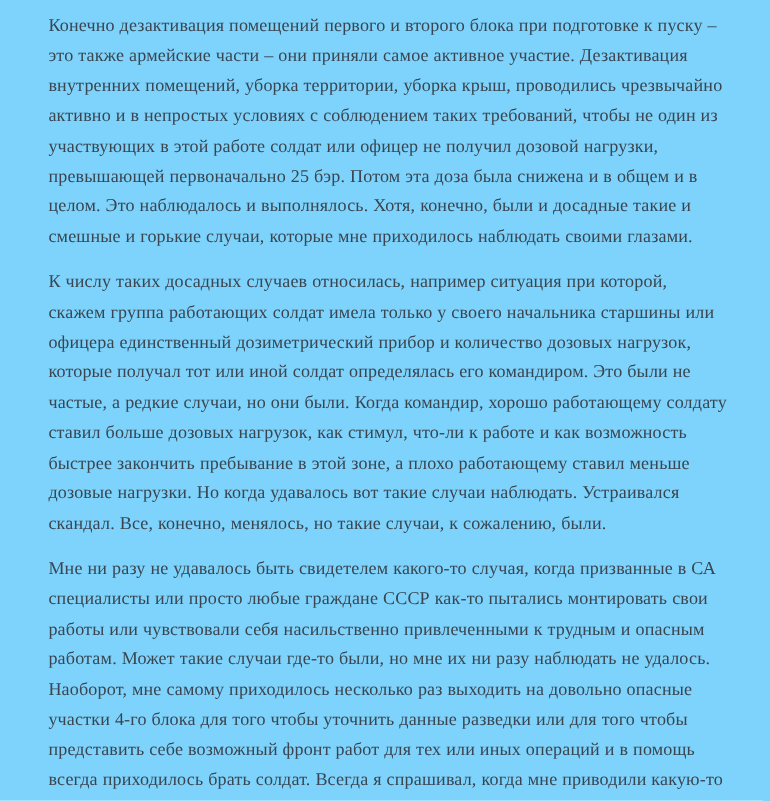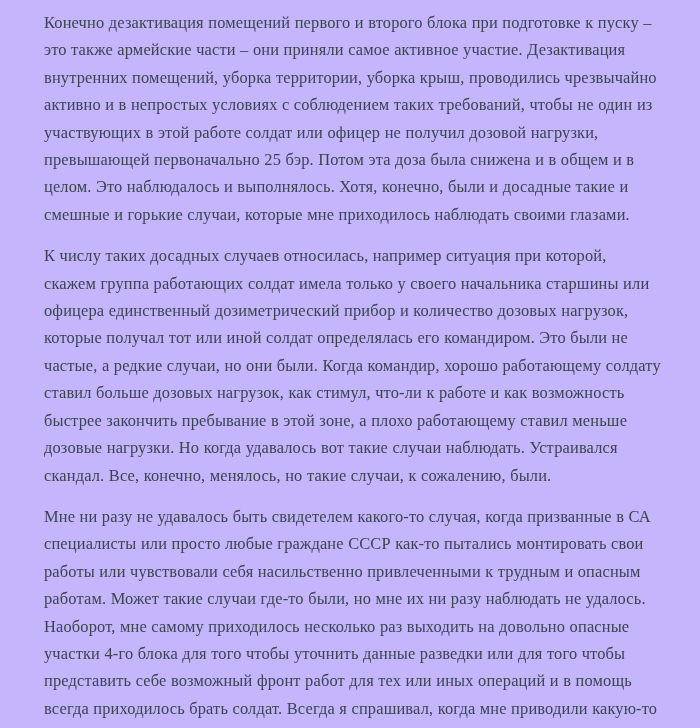--- a/index.html
+++ b/index.html
@@ -11,21 +11,21 @@
   body {
     width: 700px;
     height: 728px;
     overflow: hidden;
     font-family: "Liberation Serif", "DejaVu Serif", serif;
   }
   #document-page {
     box-sizing: border-box;
     width: 700px;
     height: 728px;
-    background: #c4b5fd;
+    background: #7dd3fc;
     padding: 9px 38px 0 44px;
   }
   .article-body {
     width: 618px;
   }
   .paragraph {
     margin: 0 0 14px 0;
     font-size: 16.4px;
     line-height: 27.4px;
     color: #3a4550;

